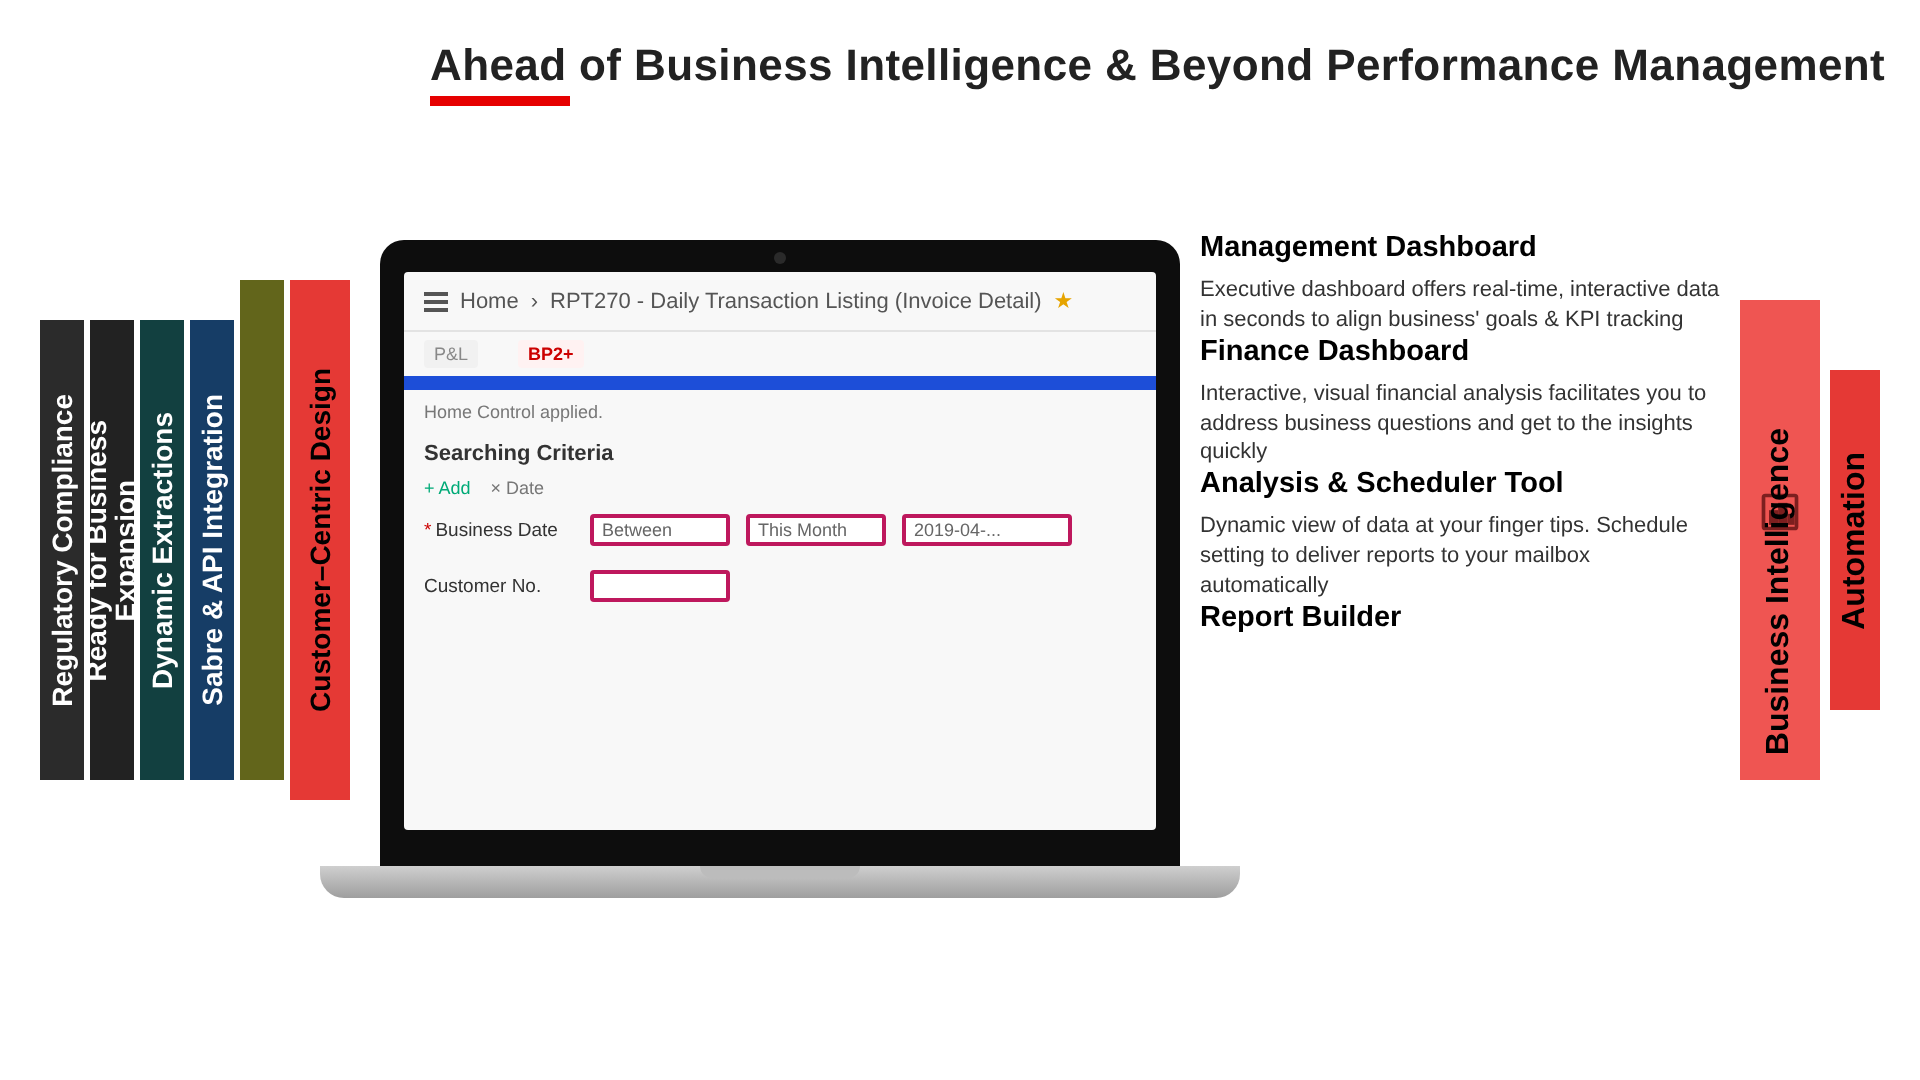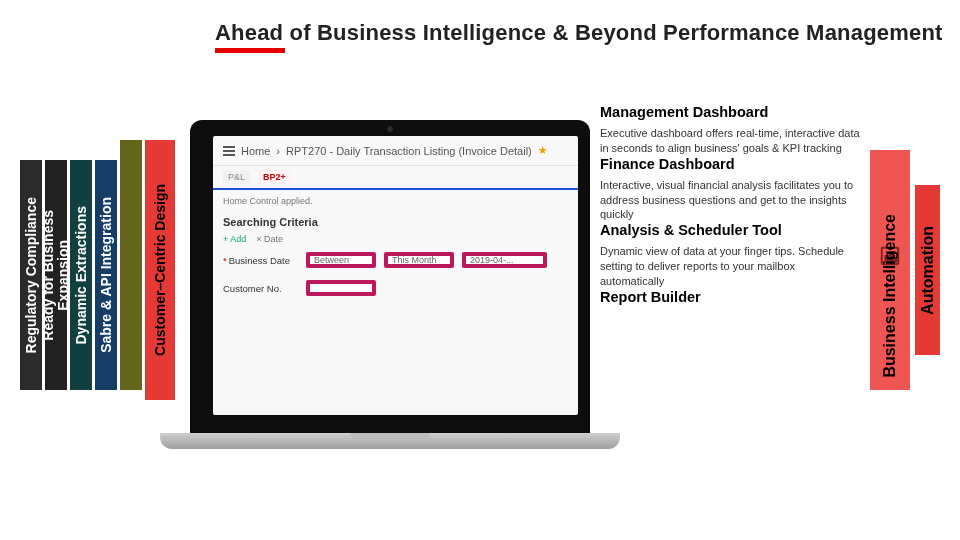--- a/index.html
+++ b/index.html
@@ -26,43 +26,43 @@
   .rtab span { writing-mode: vertical-rl; transform: rotate(180deg); white-space:nowrap; font-weight:700; font-size:16px; color:#000; }
   .rtab.bi   { left:870px; width:40px; top:150px; height:240px; background:#ef5552; }
   .rtab.auto { left:915px; width:25px; top:185px; height:170px; background:#e53935; font-size:14px; }
   .rtab .icon { position:absolute; top:44%; left:50%; transform:translate(-50%,-50%); }
   .rtab .icon svg { display:block; }
 
   
   .laptop { position:absolute; left:190px; top:120px; width:400px; height:315px; }
   .bezel  { position:absolute; inset:0; background:#0d0d0d; border-radius:12px 12px 0 0; }
   .bezel::before { content:""; position:absolute; top:6px; left:50%; width:6px; height:6px; border-radius:50%; background:#2a2a2a; transform:translateX(-50%); }
-  .screen { position:absolute; left:12px; right:12px; top:16px; bottom:20px; background:#f8f8f8; border-radius:2px; overflow:hidden; font-size:10px; color:#555;margin-left:11px; }
+  .screen { position:absolute; left:12px; right:12px; top:16px; bottom:20px; background:#f8f8f8; border-radius:2px; overflow:hidden; font-size:10px; color:#555; }
   .base   { position:absolute; left:-30px; right:-30px; bottom:-14px; height:16px; background:linear-gradient(#cfcfcf,#9e9e9e); border-radius:0 0 12px 12px; }
   .base::after { content:""; position:absolute; left:50%; top:0; transform:translateX(-50%); width:80px; height:6px; background:#bcbcbc; border-radius:0 0 6px 6px; }
 
   
   .crumbs { padding:8px 10px; font-size:11px; border-bottom:1px solid #e3e3e3; display:flex; align-items:center; gap:6px; }
   .crumbs .ham { display:inline-block; width:12px; height:10px; background:linear-gradient(#555,#555) 0 0/100% 2px no-repeat, linear-gradient(#555,#555) 0 4px/100% 2px no-repeat, linear-gradient(#555,#555) 0 8px/100% 2px no-repeat; }
   .crumbs .star { color:#e6a400; }
-  .tabline { display:flex; gap:8px; padding:4px 10px; border-bottom:2px solid #1d4ed8; font-size:9px; }
+  .tabline { display:flex; gap:20px; padding:4px 10px; border-bottom:7px solid #1d4ed8; font-size:9px; }
   .tabline span { padding:2px 5px; background:#f1f1f1; border-radius:2px; color:#888; }
   .tabline span.active { color:#c00; font-weight:700; background:#fff2f2; }
   .notice { padding:6px 10px; font-size:9px; color:#777; }
   .sect { padding:4px 10px; font-size:11px; font-weight:700; color:#333; }
   .links { padding:2px 10px; font-size:9px; color:#0a7; }
   .row { display:flex; align-items:center; gap:8px; padding:6px 10px; }
   .row label { width:75px; font-size:9.5px; color:#333; }
   .row .req { color:#c00; margin-right:2px; }
-  .inp { flex:0 0 70px; height:16px; border:4px solid #be185d; border-radius:2px; font-size:9px; display:flex; align-items:center; padding:0 4px; color:#666; background:#fff; }
+  .inp { flex:0 0 70px; height:16px; border:2px solid #be185d; border-radius:2px; font-size:9px; display:flex; align-items:center; padding:0 4px; color:#666; background:#fff; }
   .inp.long { flex:0 0 85px; }
   .spacer { flex:1; }
 
   
-  .content { position:absolute; left:600px; top:104px; width:260px; }
+  .content { position:absolute; left:600px; top:116px; width:260px; }
   .content h3 { font-size:14.5px; font-weight:700; margin-bottom:6px; color:#000; }
   .content h3:first-child { margin-top:0; }
   .content p  { font-size:11px; line-height:1.35; color:#333; }
 </style>
 </head>
 <body>
 
 <div class="slide">
 
   <div class="title">Ahead of Business Intelligence &amp; Beyond Performance Management</div>

